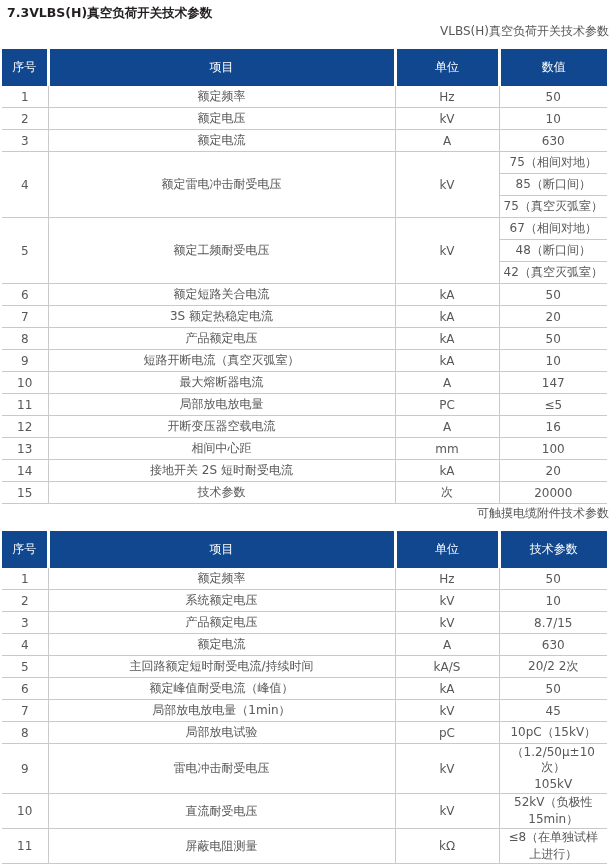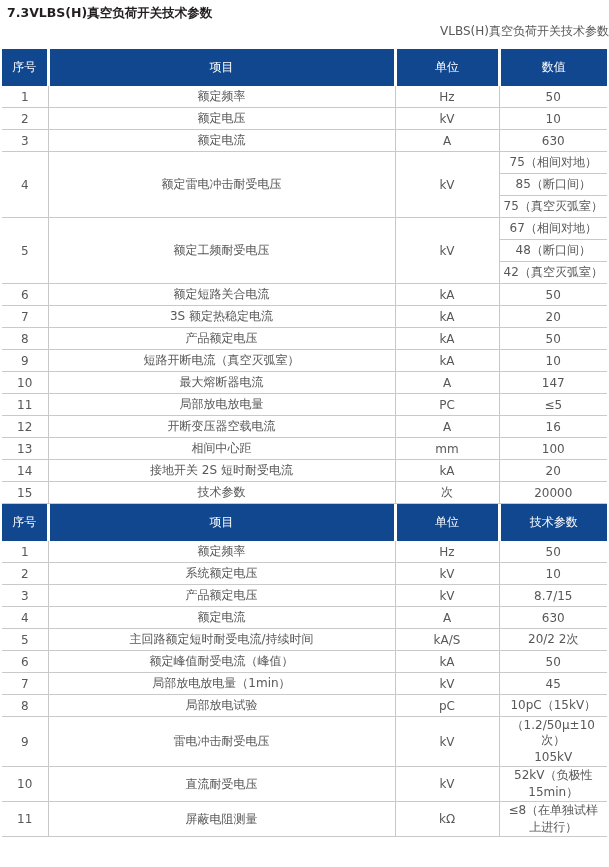--- a/index.html
+++ b/index.html
@@ -194,20 +194,21 @@
       </tr>
       <tr>
         <td>15</td>
         <td class="bl">技术参数</td>
         <td class="bl">次</td>
         <td class="bl">20000</td>
       </tr>
     </tbody>
   </table>
 
+  <div class="table-title">可触摸电缆附件技术参数</div>
 
   <table class="param-table">
     <colgroup>
         <col class="col-no">
         <col class="col-item">
         <col class="col-unit">
         <col class="col-val">
       </colgroup>
     <thead>
       <tr>

